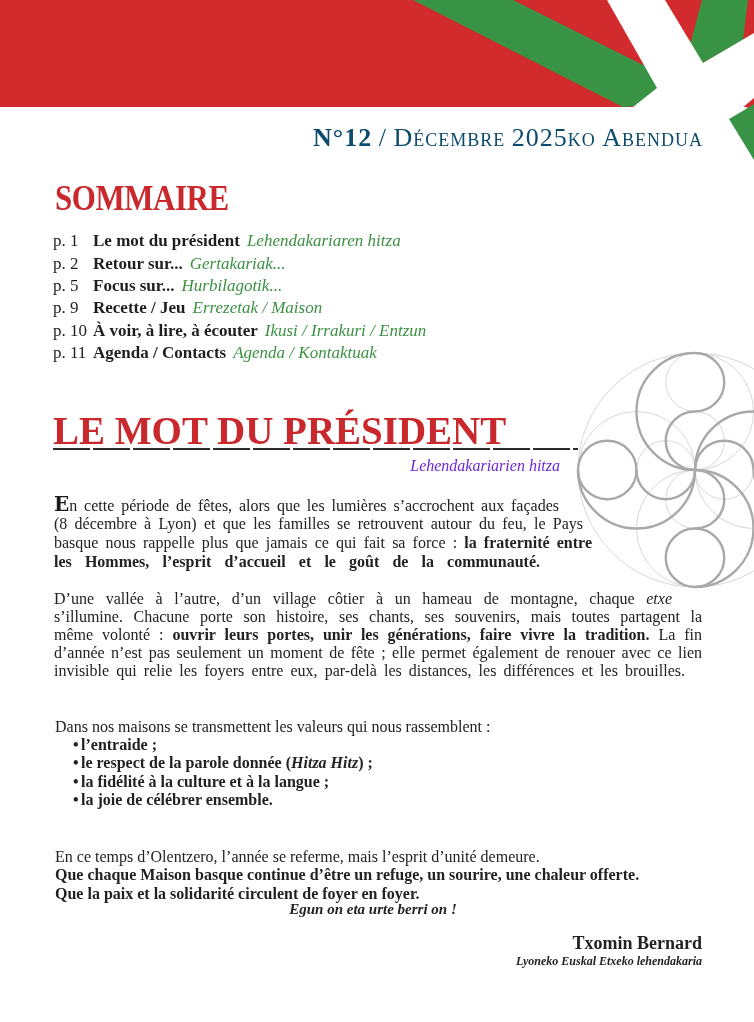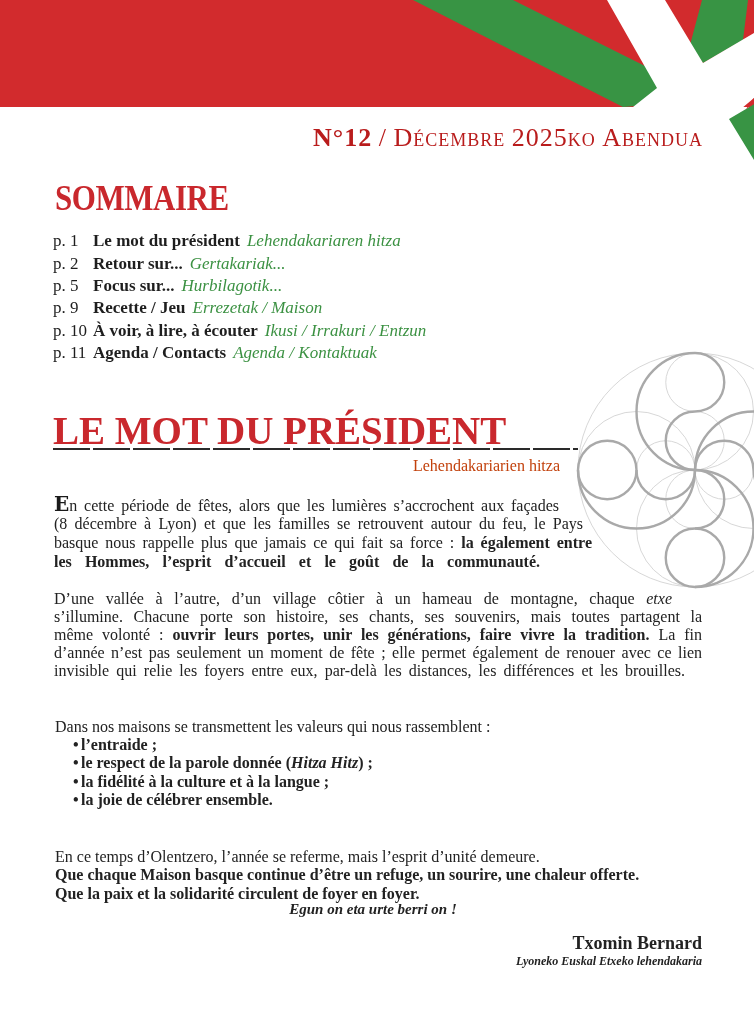--- a/index.html
+++ b/index.html
@@ -12,21 +12,21 @@
   .masthead {
     position: absolute; left: 12px; top: 31px;
     font-family: "DejaVu Serif", serif; font-weight: bold;
     font-size: 64px; line-height: 64px; color: #ffffff;
     letter-spacing: -4px; word-spacing: 10px; white-space: nowrap;
     text-shadow: 1px 1px 0 #111, 2px 2px 0 #111, 3px 3px 0 #111;
   }
   .issue {
     position: absolute; right: 51px; top: 125px;
     font-size: 26px; line-height: 26px; letter-spacing: 1px;
-    color: #b91c1c; white-space: nowrap;
+    color: #0c4a6e; white-space: nowrap;
   }
   .issue .num { font-weight: bold; }
   .issue .sep { margin: 0 0.25em; }
   .issue .gap { margin-left: 0.25em; }
   .sc { font-variant: small-caps; }
 
   .sommaire {
     position: absolute; left: 55px; top: 180px;
     font-size: 36px; line-height: 36px; font-weight: bold; color: #c9282d;
     transform: scaleX(0.86); transform-origin: 0 0; letter-spacing: -0.5px;
@@ -49,21 +49,21 @@
     position: absolute; left: 53px; top: 411px;
     font-size: 39px; line-height: 39px; font-weight: bold; color: #c9282d;
     white-space: nowrap;
   }
   .dash {
     position: absolute; left: 53px; top: 448px; width: 525px; height: 1.5px;
     background: repeating-linear-gradient(90deg, #2a2a2a 0 37px, transparent 37px 40px);
   }
   .art-sub {
     position: absolute; right: 194px; top: 456.6px;
-    font-size: 16px; line-height: 18px; color: #c2410c;
+    font-size: 16px; line-height: 18px; font-style: italic; color: #6d28d9;
     white-space: nowrap;
   }
 
   .line {
     position: absolute; left: 54px; font-size: 16px; line-height: 18px;
     text-align: justify; text-align-last: justify;
   }
   .plain {
     position: absolute; left: 55px; font-size: 16px; line-height: 18px;
     white-space: nowrap;
@@ -149,21 +149,21 @@
     <path class="thick" d="M695,411.5 A29.25,29.25 0 0 0 695,470"></path>
   </svg>
 
   <div class="art-title">LE MOT DU PRÉSIDENT</div>
   <div class="dash"></div>
   <div class="art-sub">Lehendakariarien hitza</div>
 
   <div>
     <div class="line" style="top:496.6px;width:505px"><span class="dropcap">E</span><span>n cette période de fêtes, alors que les lumières s’accrochent aux façades</span></div>
     <div class="line" style="top:515.1px;width:529px"><span>(8 décembre à Lyon) et que les familles se retrouvent autour du feu, le Pays</span></div>
-    <div class="line" style="top:533.6px;width:538px"><span>basque nous rappelle plus que jamais ce qui fait sa force : </span><span class="b">la également entre</span></div>
+    <div class="line" style="top:533.6px;width:538px"><span>basque nous rappelle plus que jamais ce qui fait sa force : </span><span class="b">la fraternité entre</span></div>
     <div class="line b" style="top:552.6px;width:486px"><span>les Hommes, l’esprit d’accueil et le goût de la communauté.</span></div>
   </div>
 
   <div>
     <div class="line" style="top:589.6px;width:618px"><span>D’une vallée à l’autre, d’un village côtier à un hameau de montagne, chaque </span><span class="i">etxe</span></div>
     <div class="line" style="top:607.6px;width:648px"><span>s’illumine. Chacune porte son histoire, ses chants, ses souvenirs, mais toutes partagent la</span></div>
     <div class="line" style="top:625.6px;width:648px"><span>même volonté : </span><span class="b">ouvrir leurs portes, unir les générations, faire vivre la tradition.</span><span> La fin</span></div>
     <div class="line" style="top:644.1px;width:648px"><span>d’année n’est pas seulement un moment de fête ; elle permet également de renouer avec ce lien</span></div>
     <div class="line" style="top:662.1px;width:631px"><span>invisible qui relie les foyers entre eux, par-delà les distances, les différences et les brouilles.</span></div>
   </div>

